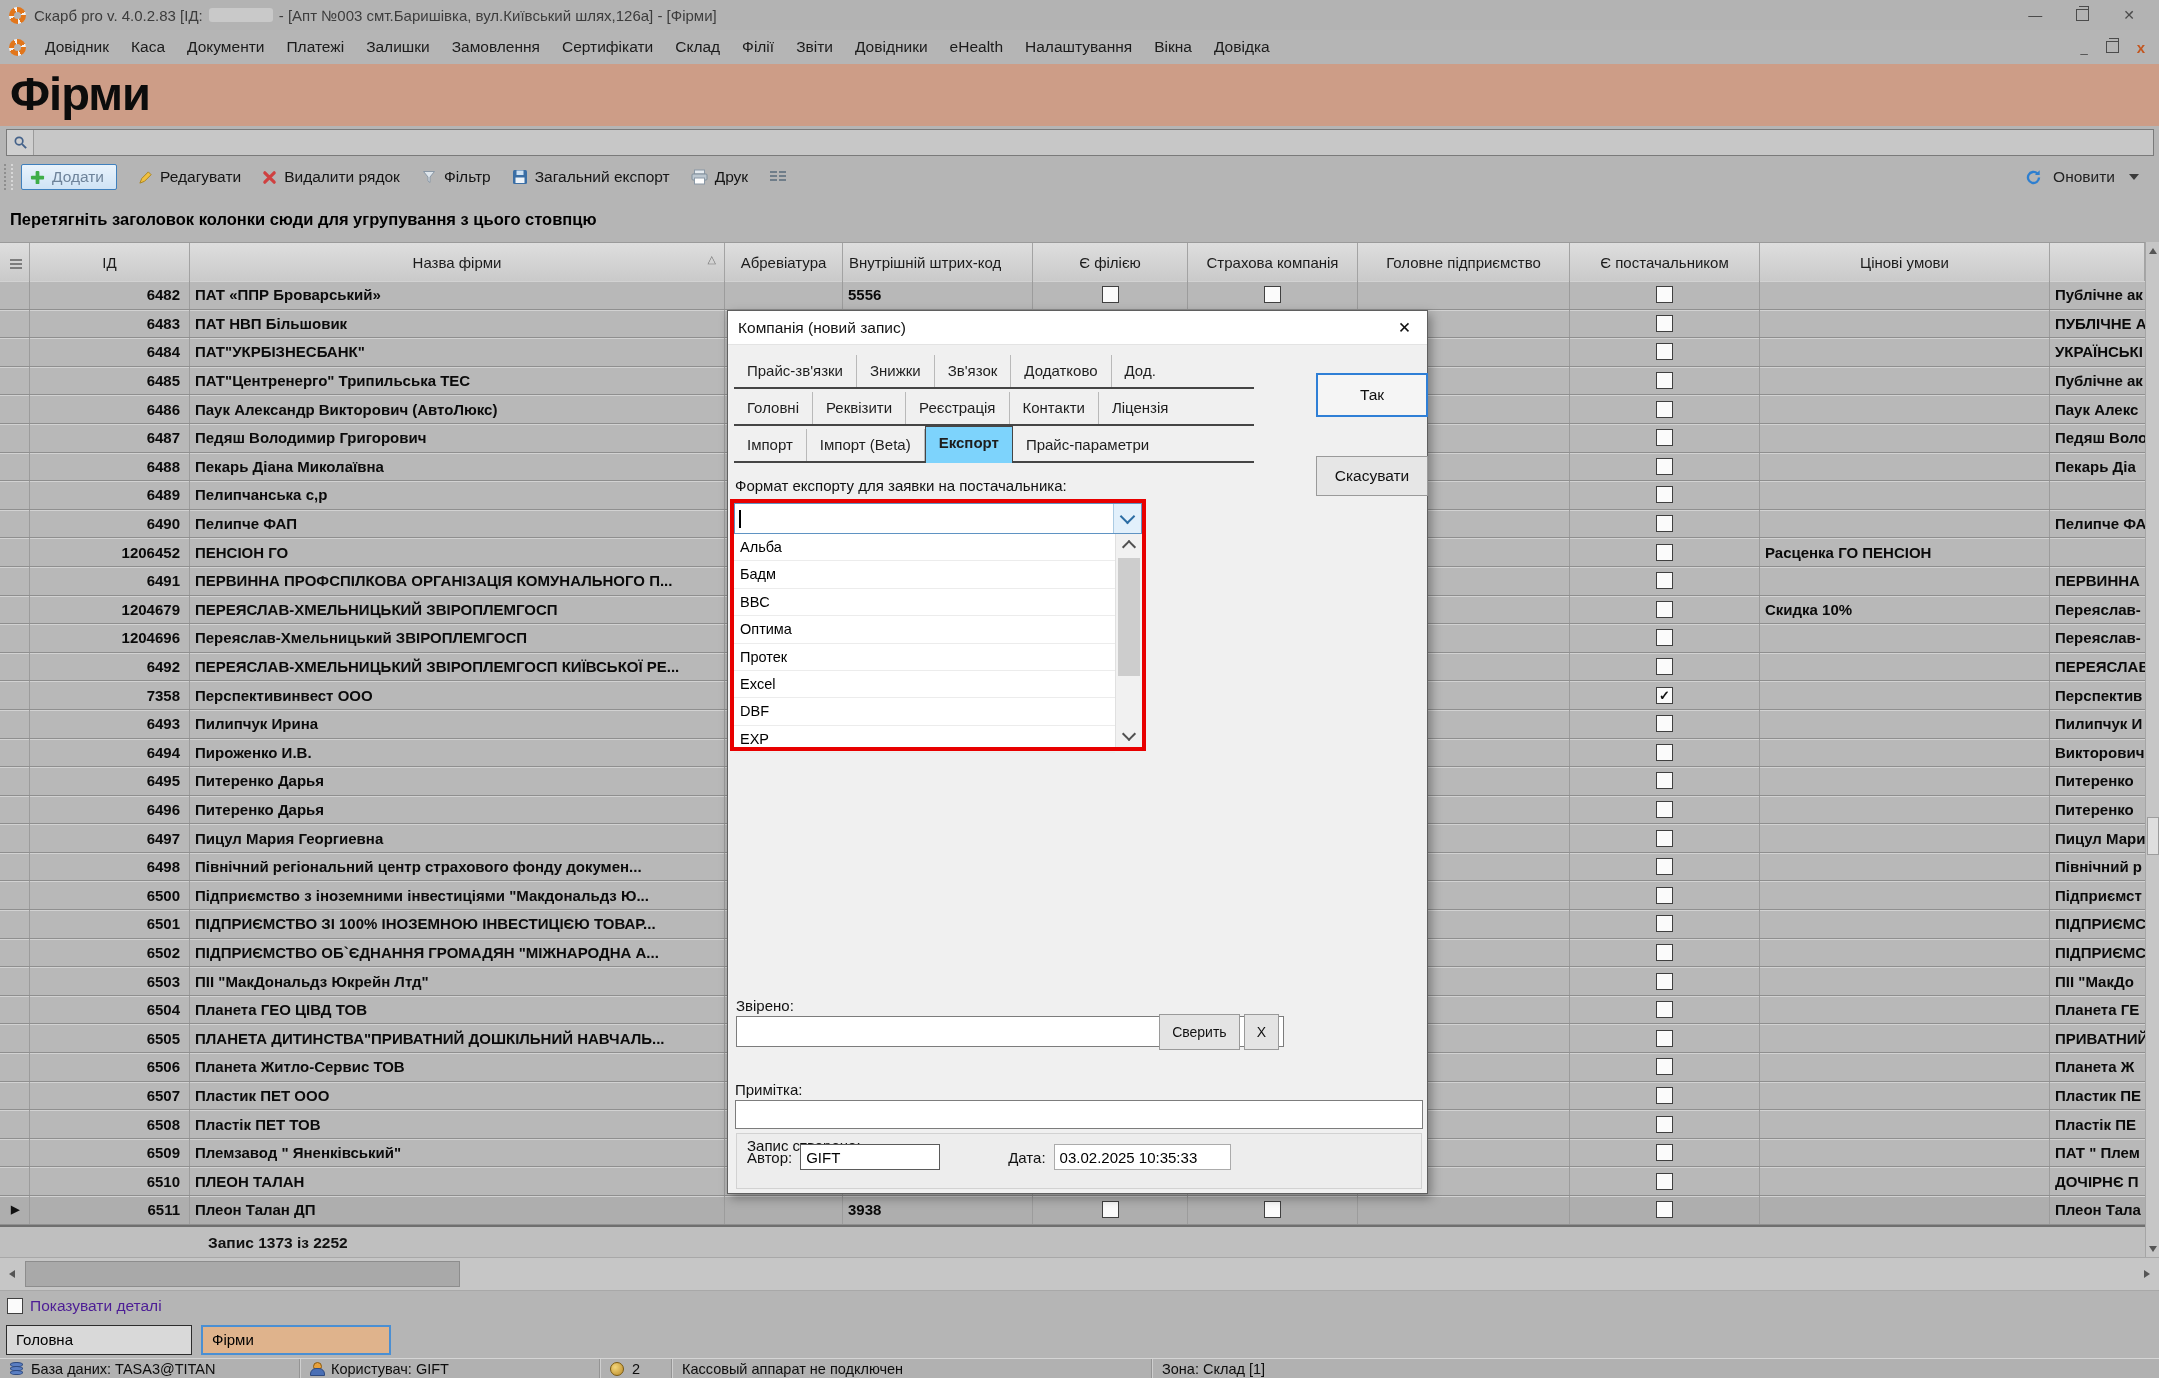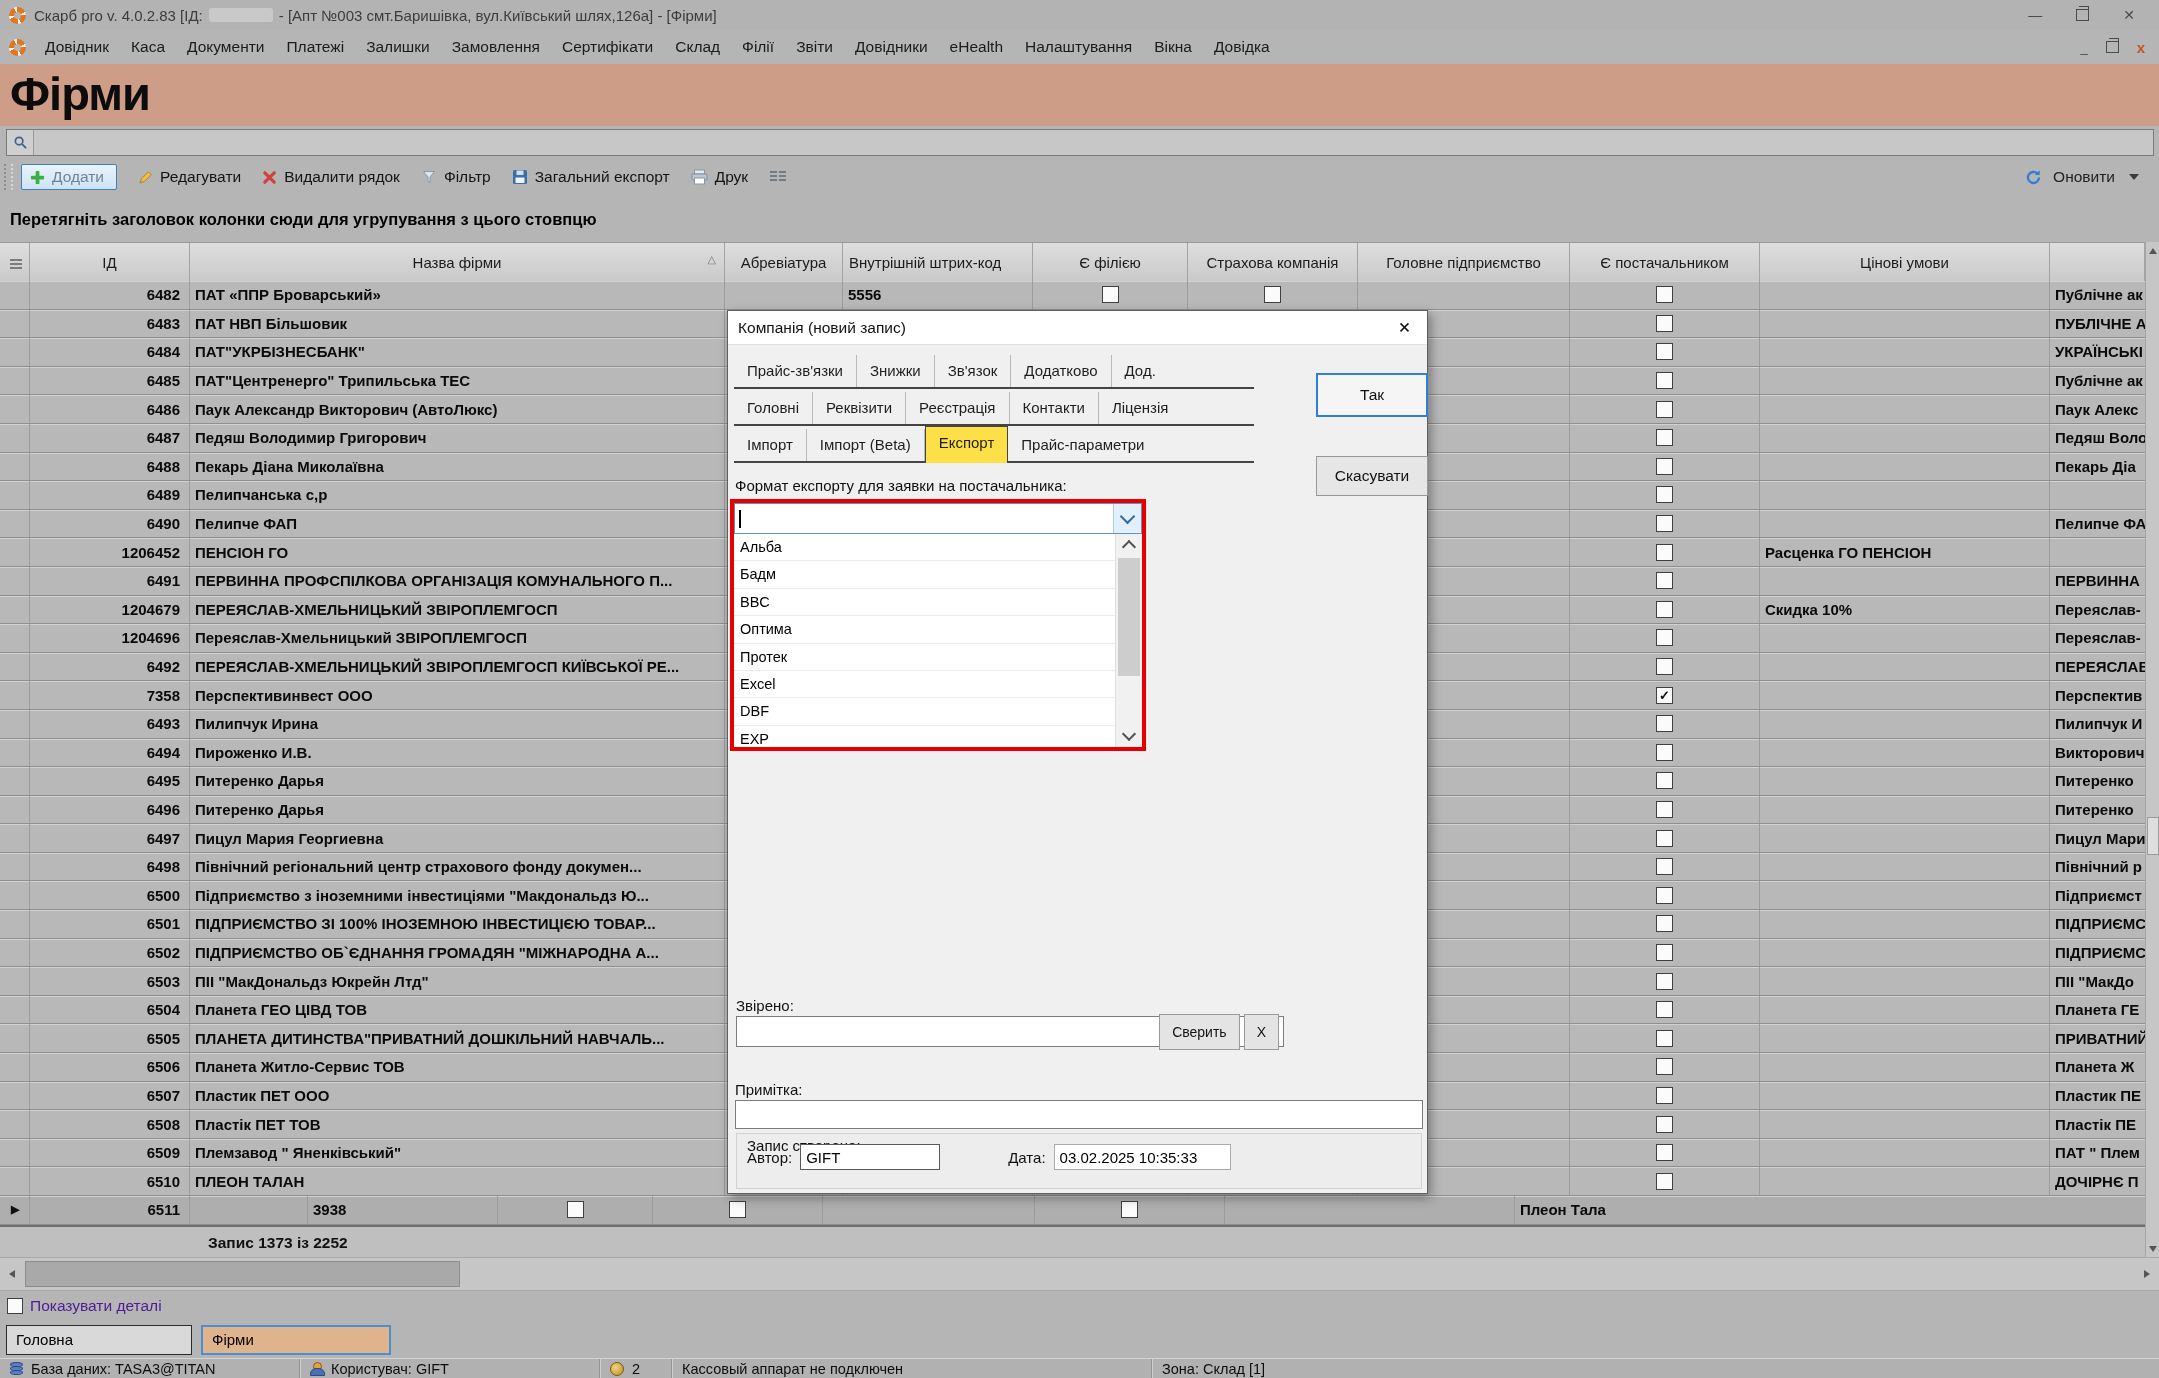--- a/index.html
+++ b/index.html
@@ -124,21 +124,21 @@
   .dialog{left:727px;top:310px;width:701px;height:884px;background:#f0f0f0;border:1px solid #5f5f5f;box-shadow:3px 4px 10px rgba(0,0,0,.35);box-sizing:border-box;}
   .dlg-title{position:absolute;left:0;top:0;width:100%;height:34px;background:#ffffff;display:flex;align-items:center;box-sizing:border-box;padding:0 10px;border-bottom:1px solid #e3e3e3;}
   .dlg-title span{font-size:15.5px;color:#111;}
   .dlg-close{margin-left:auto;font-size:17px;color:#333;padding:0 6px;}
   .tabrow{position:absolute;left:6px;width:520px;display:flex;align-items:flex-end;border-bottom:2px solid #454545;box-sizing:border-box;}
   .tabrow1{top:42px;height:36px;}
   .tabrow2{top:79px;height:36px;}
   .tabrow3{top:116px;height:36px;}
   .dtab{font-size:15px;color:#1e1e1e;padding:7px 13px 8px 13px;border-right:1px solid #b9b9b9;white-space:nowrap;}
   .dtab:last-child{border-right:none;}
-  .dtab.active{background:#fde047;border:1.5px solid #454545;border-bottom:none;margin-bottom:-2px;padding-bottom:12px;position:relative;z-index:2;}
+  .dtab.active{background:#7dd3fc;border:1.5px solid #454545;border-bottom:none;margin-bottom:-2px;padding-bottom:12px;position:relative;z-index:2;font-weight:bold;}
   .dlg-ok{position:absolute;left:588px;top:62px;width:112px;height:44px;background:#f5f5f5;border:2px solid #2f7fd6;font-size:15.5px;color:#111;display:flex;align-items:center;justify-content:center;box-sizing:border-box;}
   .dlg-cancel{position:absolute;left:588px;top:145px;width:112px;height:40px;background:#e6e6e6;border:1px solid #9a9a9a;font-size:15.5px;color:#111;display:flex;align-items:center;justify-content:center;box-sizing:border-box;}
   .exp-label{position:absolute;left:7px;top:166px;font-size:15px;color:#101010;}
   .redwrap{position:absolute;left:2px;top:188px;width:416px;height:252px;border:4px solid #e80000;box-sizing:border-box;background:#737373;}
   .combo{height:31px;display:flex;align-items:center;border-bottom:1px solid #8aa8c0;background:#fff;box-sizing:border-box;border:1px solid #5f93c3;}
   .caret-i{width:1.5px;height:18px;background:#000;margin-left:4px;}
   .combo-btn{margin-left:auto;width:28px;height:100%;background:#e2f0fb;border-left:1px solid #abcbe3;display:flex;align-items:center;justify-content:center;box-sizing:border-box;}
   .chev-down{width:9px;height:9px;border-left:2px solid #2c6da4;border-bottom:2px solid #2c6da4;transform:rotate(-45deg);margin-top:-4px;}
   .dlist{position:absolute;left:0;top:31px;width:100%;bottom:0;background:#fff;display:flex;}
   .dlist-items{flex:1;}
@@ -1082,20 +1082,21 @@
         </div>
         <div class="cell c-cin"></div>
         <div class="cell c-full">ДОЧІРНЄ П</div>
       </div>
 
       <div class="row current">
         <div class="cell c-ind">
           <span class="cur-arrow">▶</span>
         </div>
         <div class="cell c-id">6511</div>
+        <div class="cell c-name">Плеон Талан ДП</div>
         <div class="cell c-abbr"></div>
         <div class="cell c-bar">3938</div>
         <div class="cell c-fil cb-cell">
           <span class="cb"></span>
         </div>
         <div class="cell c-str cb-cell">
           <span class="cb"></span>
         </div>
         <div class="cell c-gol"></div>
         <div class="cell c-pos cb-cell">

